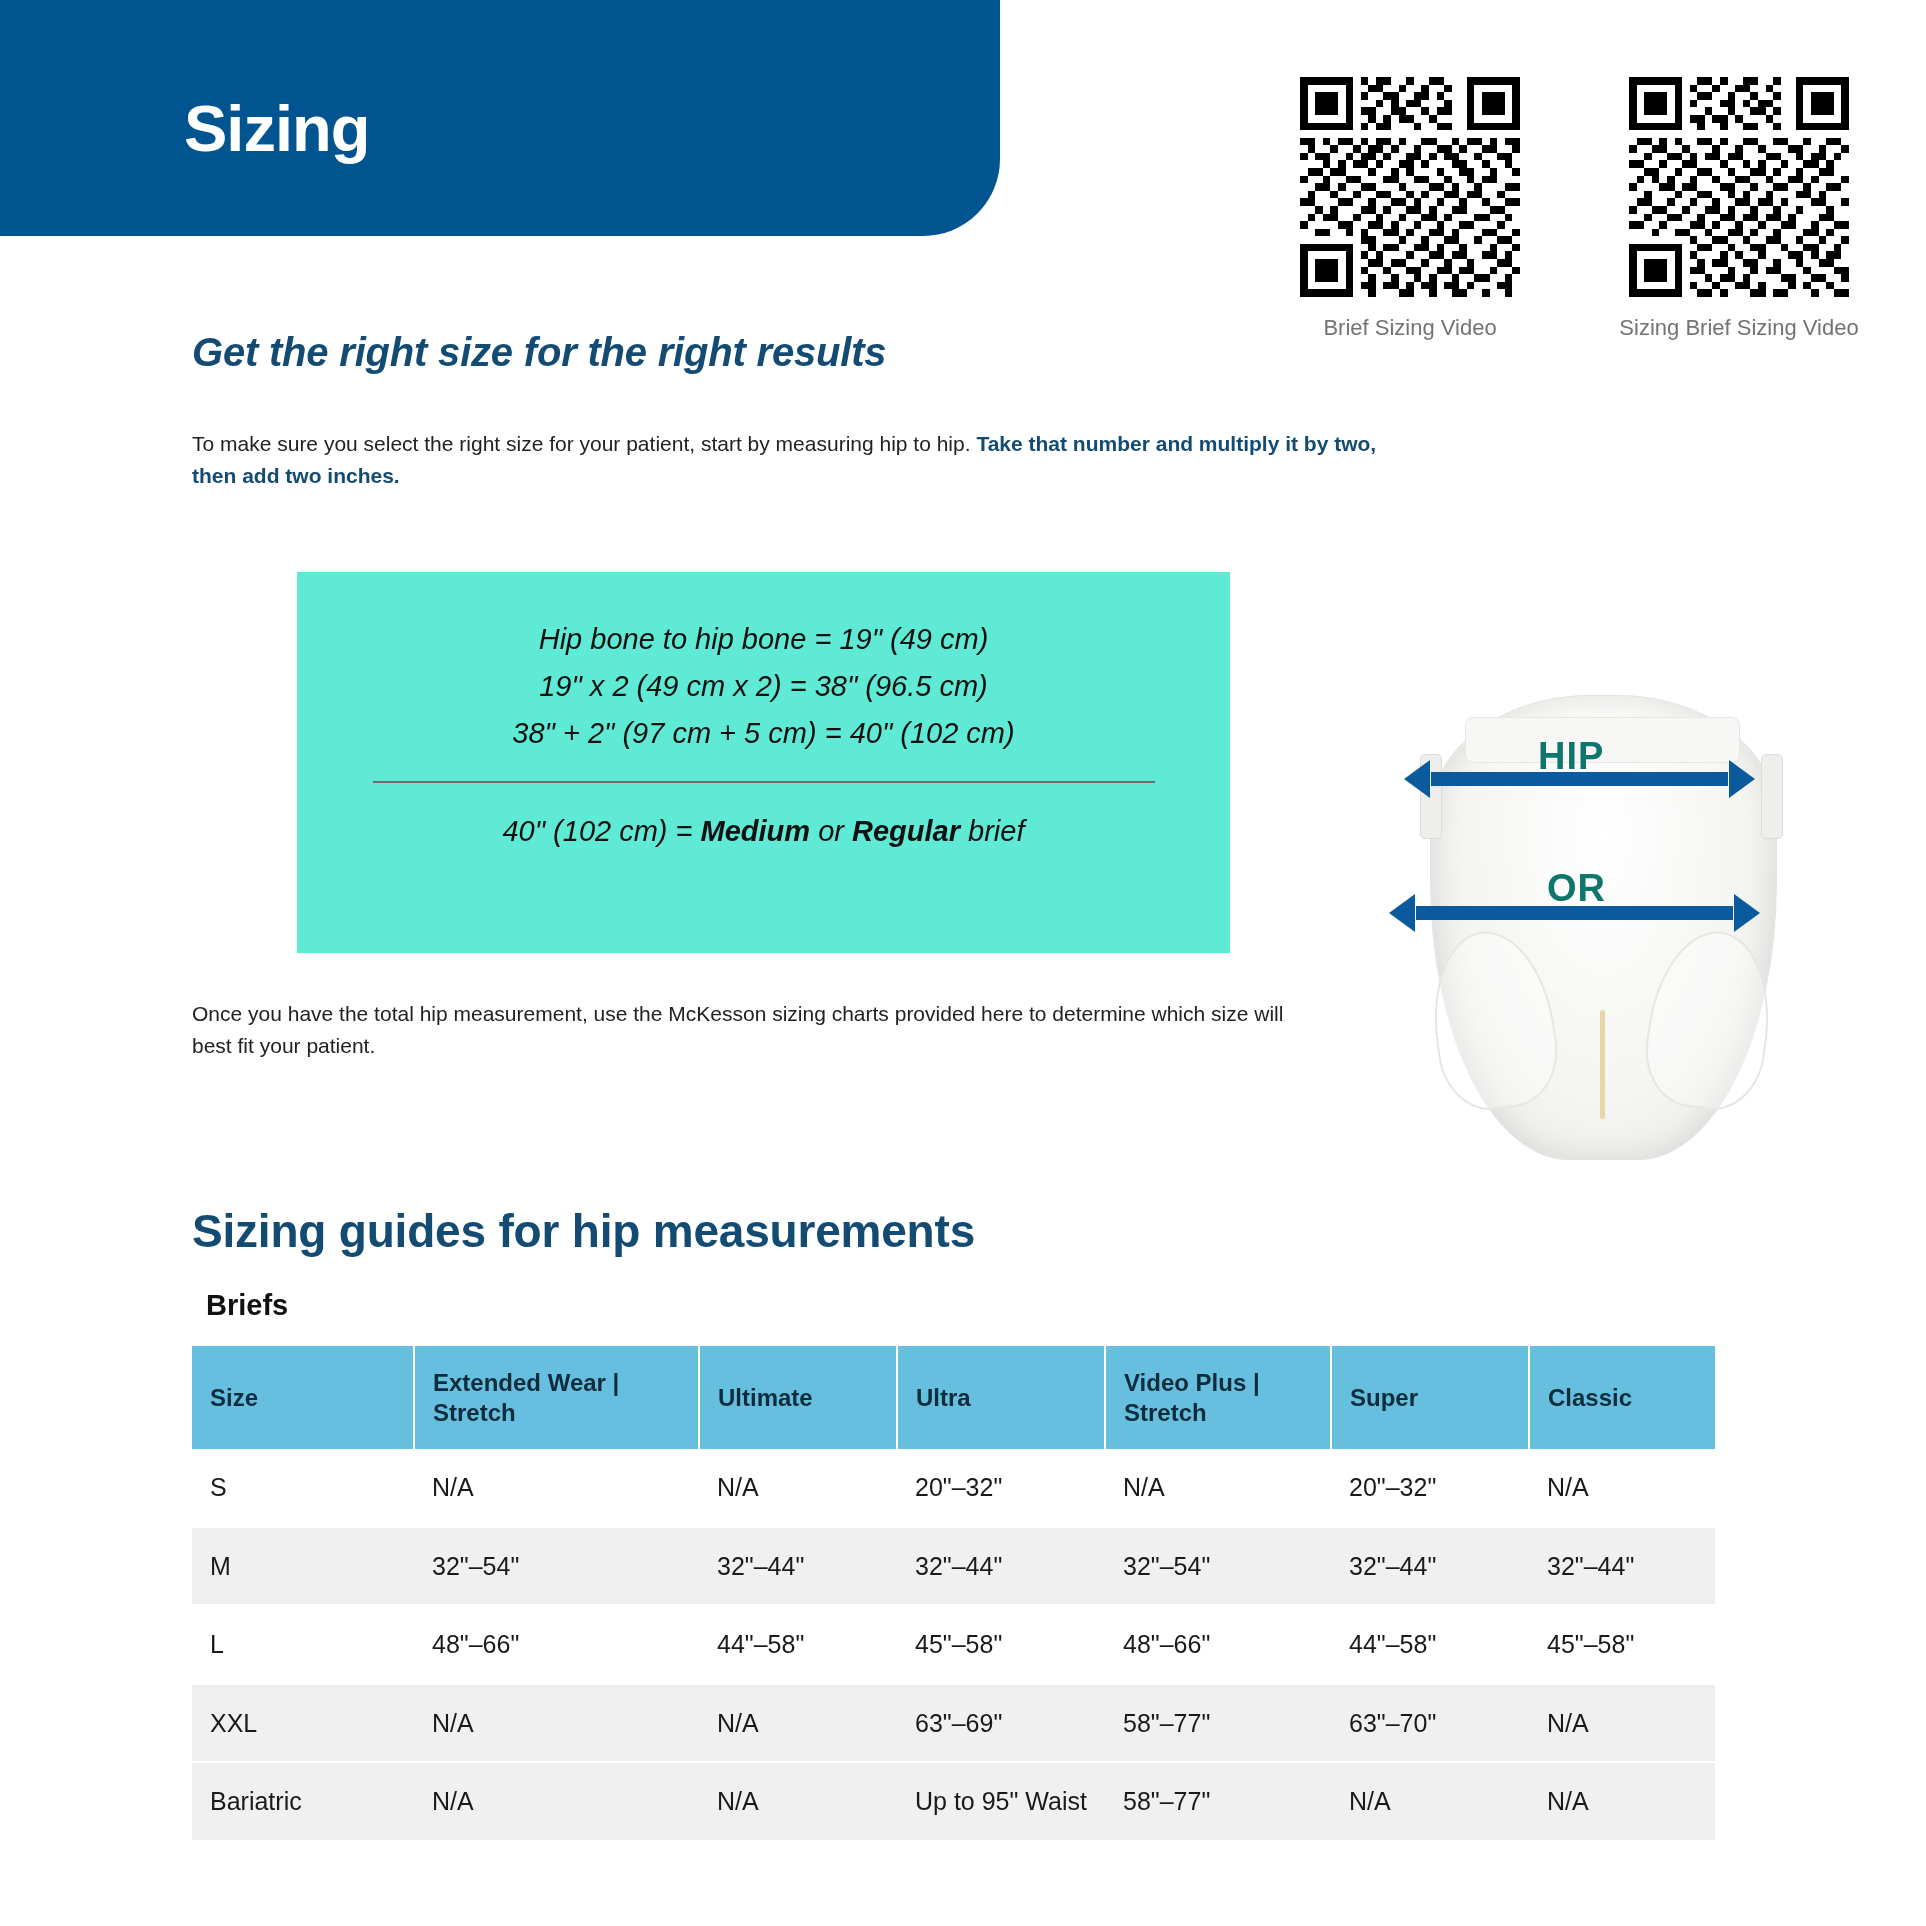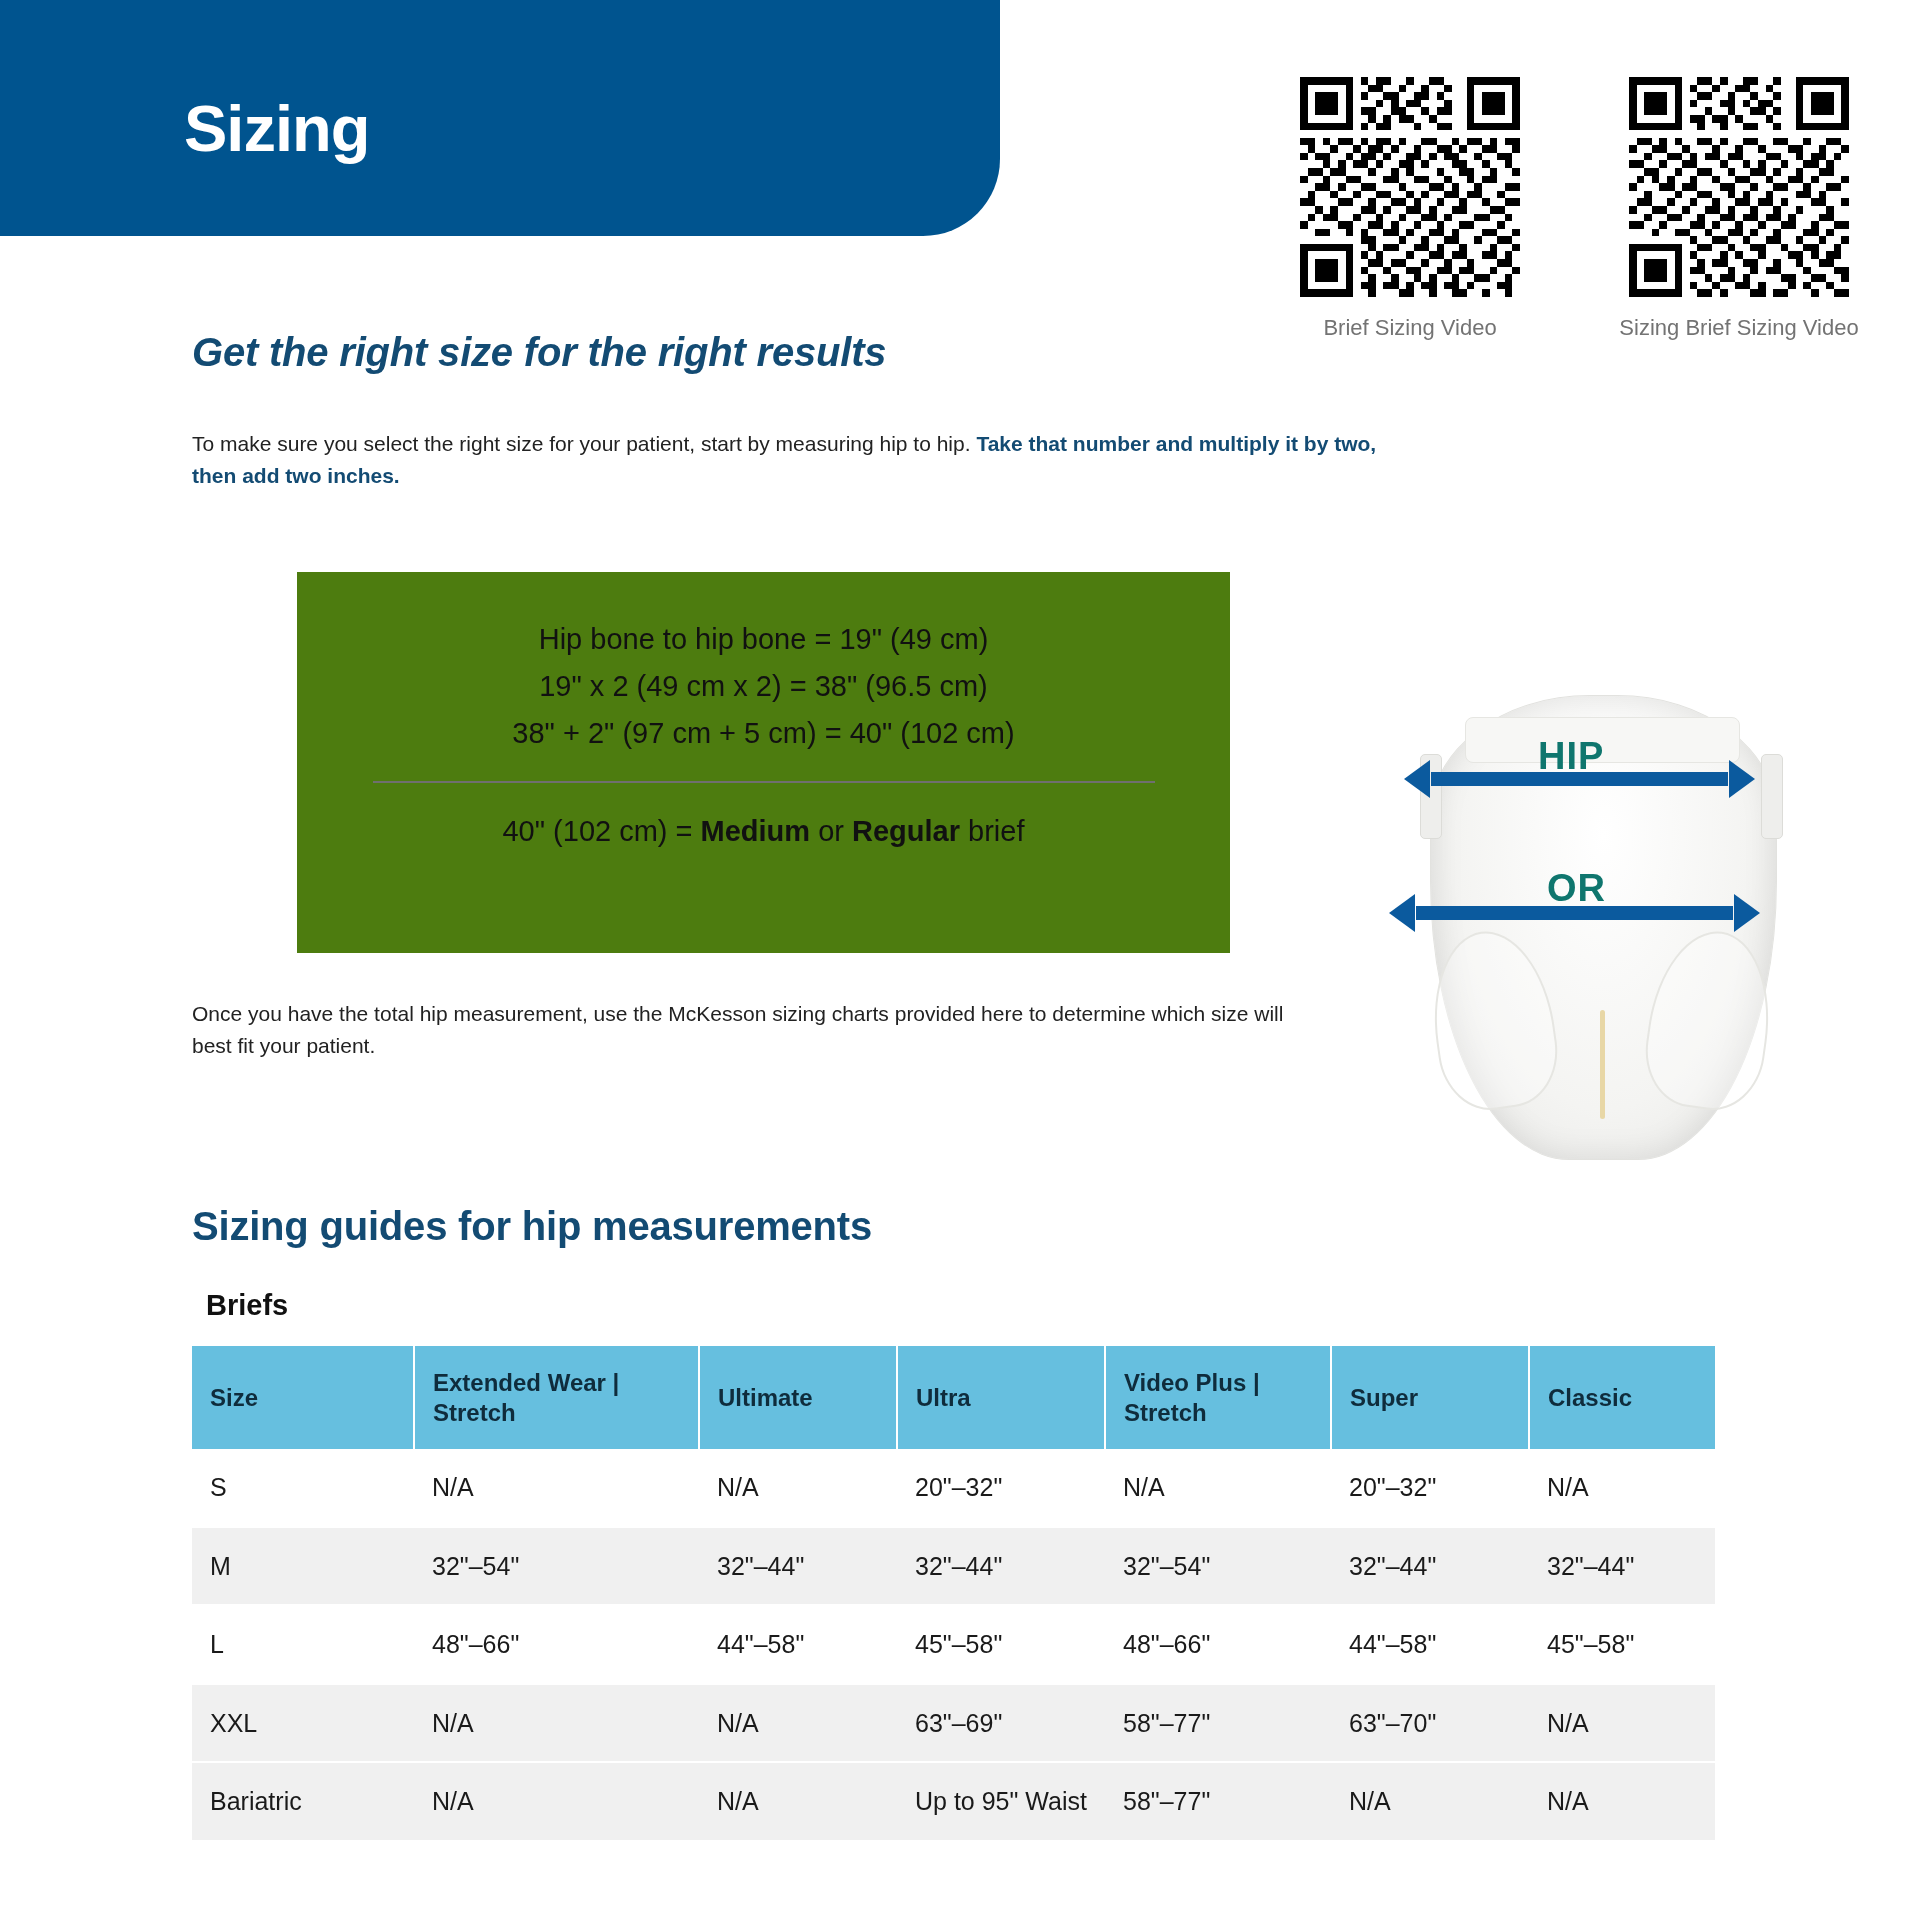--- a/index.html
+++ b/index.html
@@ -72,21 +72,22 @@
   #intro-copy { left: 192px; top: 428px; width: 1218px; }
   .bold-blue { font-weight: bold; color: #134b73; }
 
   
   .formula-box {
     position: absolute;
     left: 297px;
     top: 572px;
     width: 933px;
     height: 381px;
-    background: #4d7c0f;
+    background: #5eead4;
+    font-style: italic;
   }
   .formula-line {
     text-align: center;
     font-size: 29px;
     color: #111;
     line-height: 1.62;
     font-weight: 500;
   }
   .formula-lines { padding-top: 44px; }
   .formula-divider {
@@ -186,21 +187,21 @@
     position: absolute;
     font-size: 38px;
     font-weight: bold;
     color: #0f766e;
     letter-spacing: 1px;
   }
   .label-hip { left: 1538px; top: 735px; }
   .label-or  { left: 1547px; top: 867px; }
 
   
-  #heading-sizing-guides { left: 192px; top: 1204px; font-size: 40px; text-align: center; }
+  #heading-sizing-guides { left: 192px; top: 1204px; font-size: 46px; text-align: center; }
   .table-title {
     position: absolute;
     left: 206px;
     top: 1289px;
     font-size: 29px;
     font-weight: bold;
     color: #111;
   }
 
   

